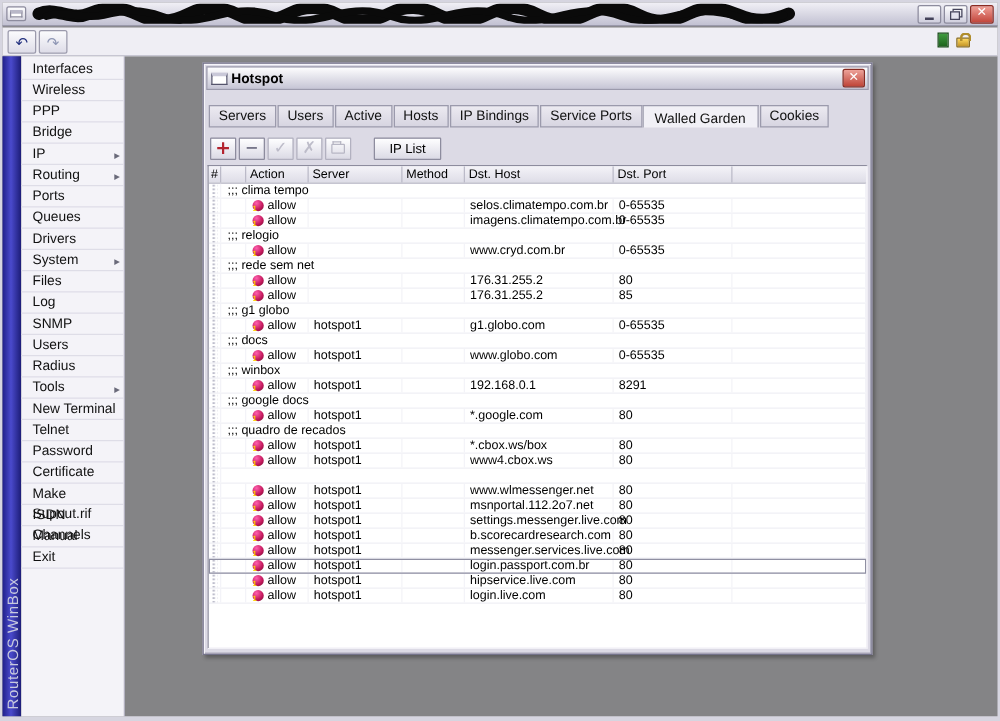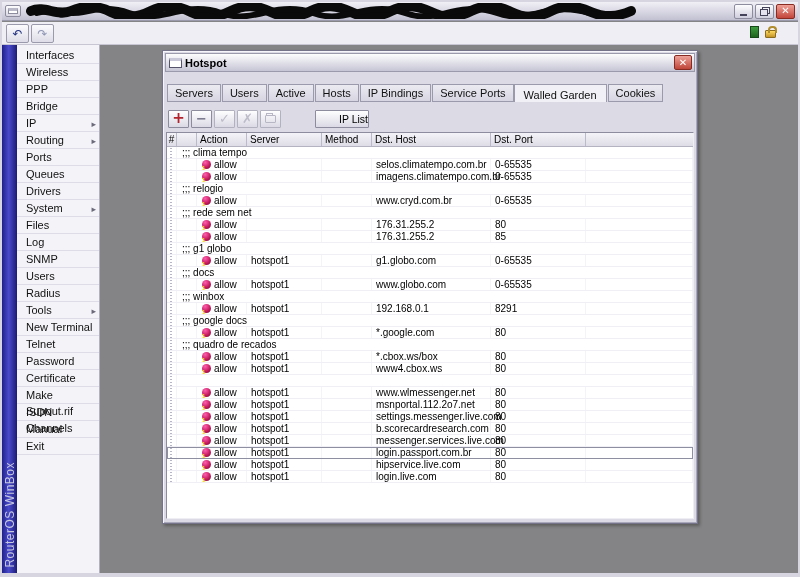--- a/index.html
+++ b/index.html
@@ -84,21 +84,21 @@
   .h-toolbar { height:25px; display:flex; align-items:center; padding:0 0 0 3px; flex:0 0 auto; }
   .h-btn { width:21px; height:18px; margin-right:2px; background:linear-gradient(180deg,#fefeff,#dbdae5);
       border:1px solid #8d8c9e; border-radius:1px; display:flex; align-items:center;
       justify-content:center; font:bold 13px/13px "DejaVu Sans",sans-serif; }
   .h-btn.add { color:#b3232e; font-size:15px; }
   .h-btn.remove { color:#77768a; }
   .h-btn.disabled { color:#bdbcc9; border-color:#b2b1c0; font-weight:normal; }
   .folder-glyph { width:11px; height:8px; border:1px solid #b7b6c4; border-radius:1px; position:relative; }
   .folder-glyph::before { content:""; position:absolute; top:-3px; left:0; width:5px; height:2px;
       border:1px solid #b7b6c4; border-bottom:none; }
-  .h-btn.iplist { width:54px; margin-left:32px; color:#000; font:10.5px "Liberation Sans",sans-serif;justify-content:flex-end; }
+  .h-btn.iplist { width:54px; margin-left:16px; color:#000; font:10.5px "Liberation Sans",sans-serif; }
 
   
   .tablewrap { flex:1; margin:1px 1px 2px 1px; background:#fff;
       border:1px solid; border-color:#8d8c9e #efeef5 #efeef5 #8d8c9e; overflow:hidden; }
   .grid { display:grid; grid-template-columns:10px 20px 50px 75px 50px 119px 95px 1fr; }
   .thead { height:14px; background:linear-gradient(180deg,#f4f3f8,#dedde7);
       border-bottom:1px solid #b4b3c2; }
   .thead .hcell { font-size:10px; color:#000; line-height:13px; padding-left:3px;
       border-right:1px solid #bbbac8; overflow:hidden; white-space:nowrap; }
   .thead .hcell.center { text-align:center; padding-left:0; }

